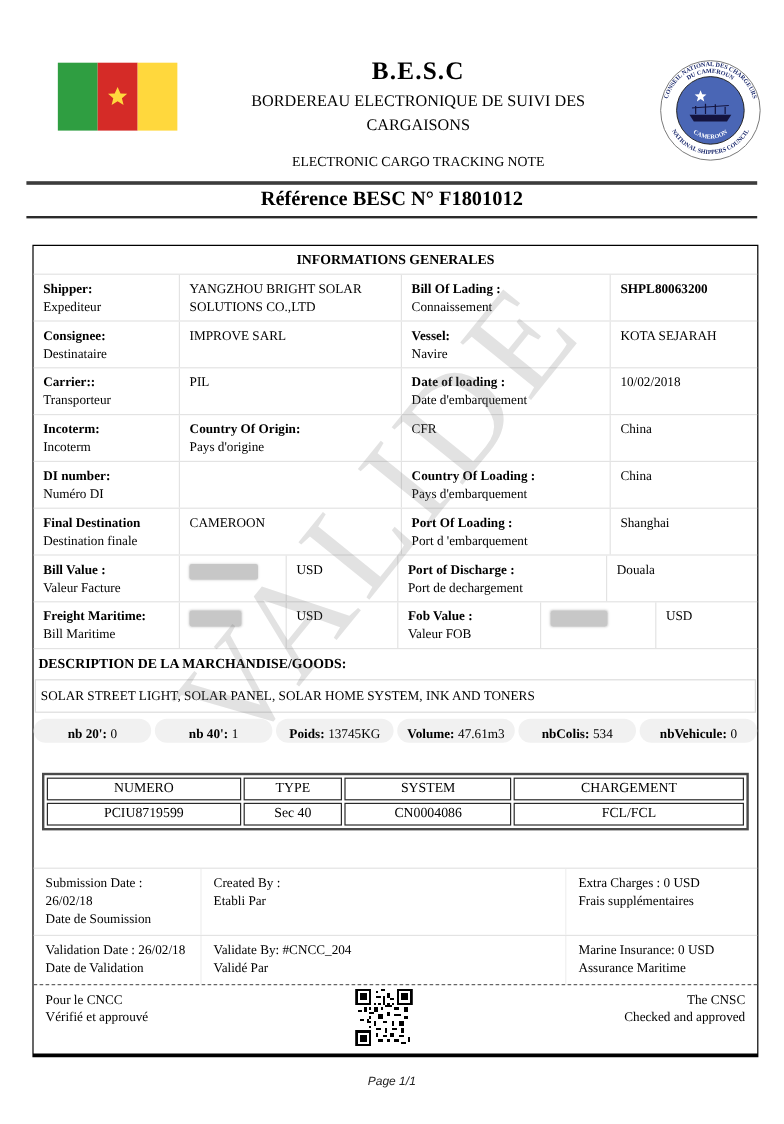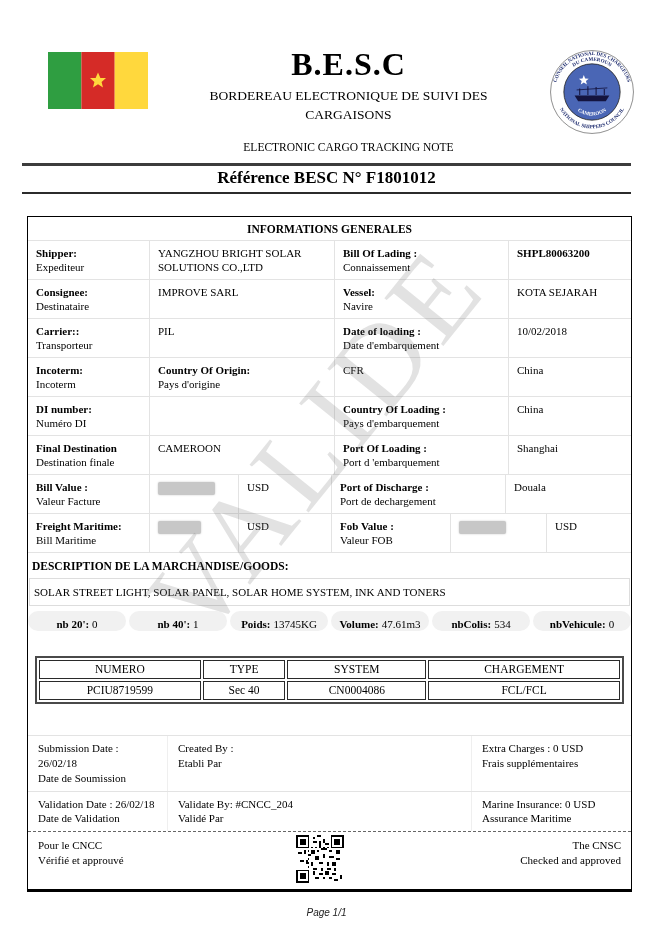--- a/index.html
+++ b/index.html
@@ -2,21 +2,21 @@
 <html><head>
 <meta charset="utf-8">
 <style>
   html,body{margin:0;padding:0;background:#fff;}
   .page{width:653px;height:937px;position:relative;overflow:hidden;background:#fff;
         font-family:"Liberation Serif",serif;color:#000;}
   
   .header{display:flex;align-items:flex-start;padding:48px 18px 0 48px;}
   .flag{width:100px;height:57px;flex:none;margin-top:4px;}
   .header-center{flex:1;text-align:center;padding:0 6px;}
-  .title{font-size:32px;font-weight:bold;letter-spacing:1px;line-height:1.05;}
+  .title{font-size:21px;font-weight:bold;letter-spacing:1px;line-height:1.05;}
   .subtitle{font-size:13.5px;margin-top:4px;line-height:1.45;}
   .tracking-note{font-size:11.5px;margin-top:16px;}
   .seal{width:86px;height:88px;flex:none;}
   
   .ref-band{margin:10px 22px 0;border-top:3px solid #3c3c3c;border-bottom:2px solid #2b2b2b;
             text-align:center;font-size:17px;font-weight:bold;padding:2px 0 4px;}
   
   .main-box{margin:22px 21px 0 27px;border:1px solid #000;border-bottom:3px solid #000;position:relative;}
   .watermark{position:absolute;left:288px;top:225px;transform:translate(-50%,-50%) rotate(-51deg);
              font-size:116px;letter-spacing:7px;color:rgba(110,110,110,0.20);white-space:nowrap;

